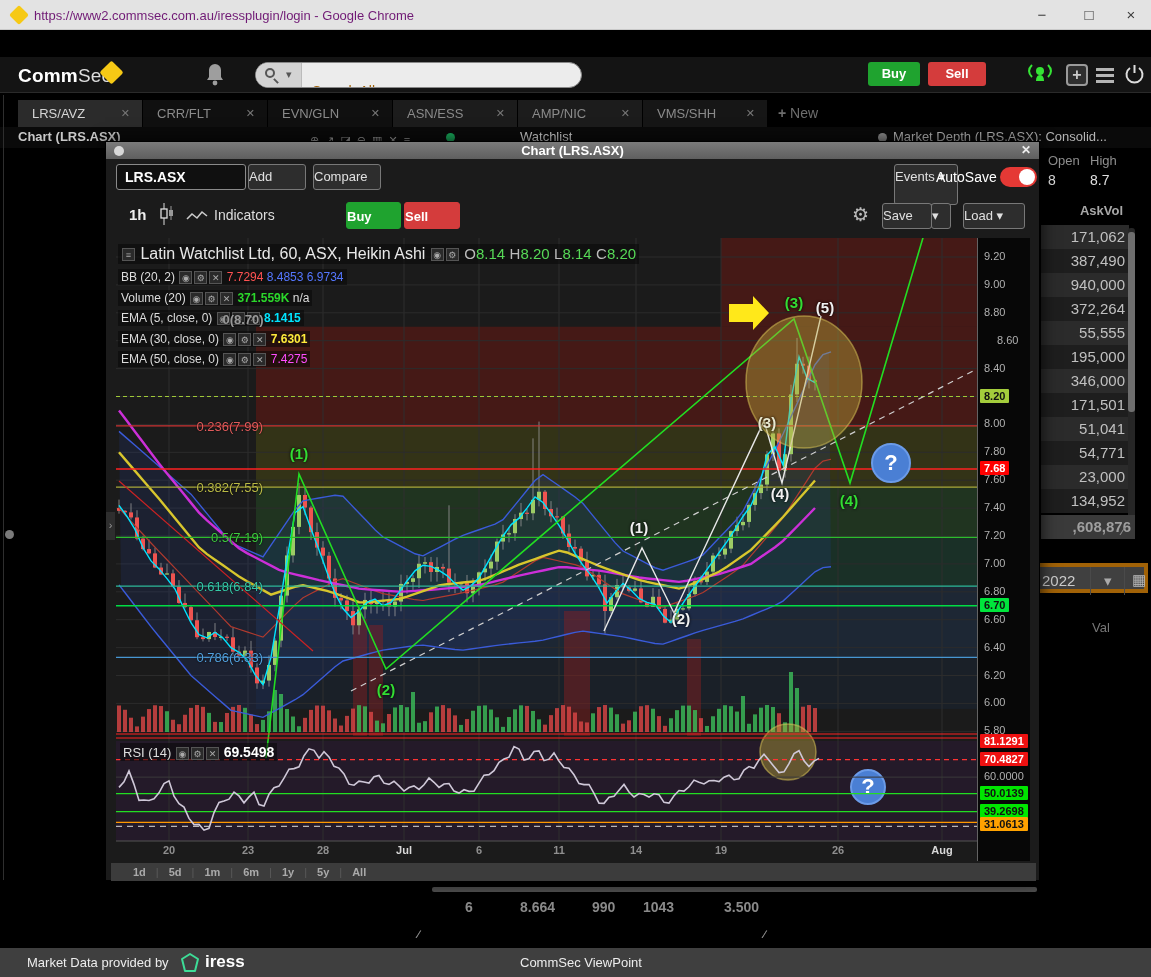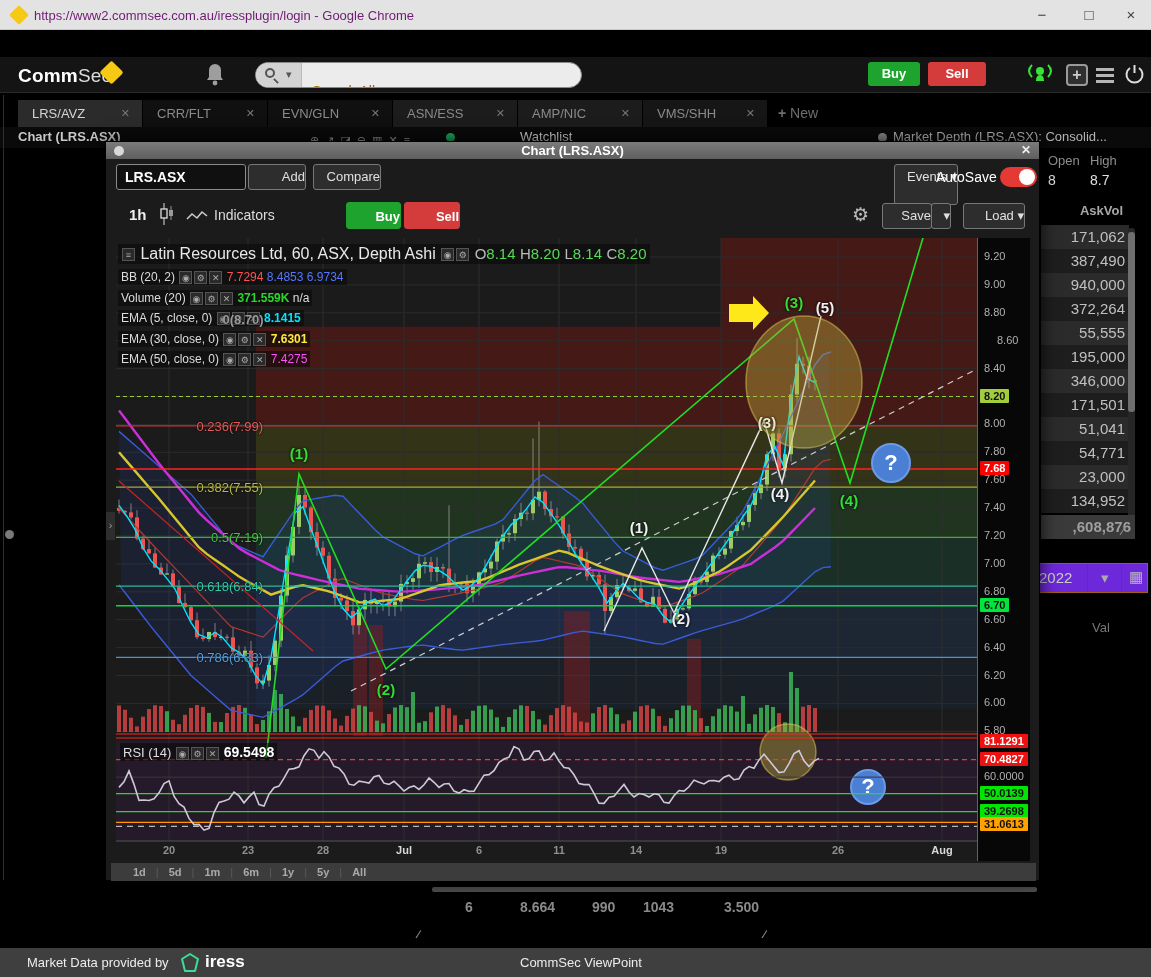--- a/index.html
+++ b/index.html
@@ -38,26 +38,26 @@
 .panelicons span{margin-right:6px;color:#999;font-size:11px}
 .dot{border-radius:50%}
 .bgtxt{font-size:13px;color:#b5b5b5}
 
 .rp-label{font-size:13px;color:#8f8f8f}
 .rp-val{font-size:14px;color:#e0e0e0}
 .askrow{left:1041px;width:88px;height:24px;font-size:15px;color:#c0c0c0;text-align:right;line-height:24px;padding-right:4px}
 .askrow.z{background:#2b2b2b}
 .askrow.w{background:#1e1e1e}
 #asktotal{left:1041px;top:515px;width:94px;height:24px;background:#3a3a3a;color:#9f9f9f;font-weight:bold;font-size:15px;line-height:24px;text-align:right;padding-right:4px;overflow:hidden}
-#yearbox{left:1016px;top:563px;width:132px;height:30px;border:1px solid #a16207;background:#6d28d9;color:#ccc;font-size:15px}
+#yearbox{left:1016px;top:563px;width:132px;height:30px;border:4px solid #a16207;background:#404040;color:#ccc;font-size:15px}
 #yearbox .seg{position:absolute;top:0;height:28px;border-left:1px solid #4a4a4a}
 
 #cwin{left:105px;top:141px;width:935px;height:740px;background:#1b1b1b;border:1px solid #000;box-shadow:0 0 16px rgba(0,0,0,.85);z-index:10}
 #cwin-title{left:0;top:0;width:933px;height:17px;background:linear-gradient(#7b7b7b,#5f5f5f);color:#fff;font-size:13px;font-weight:bold;text-align:center;line-height:17px}
-.btn{background:#2d2d2d;border:1px solid #787878;border-radius:3px;color:#e0e0e0;font-size:13px;text-align:right}
+.btn{background:#2d2d2d;border:1px solid #787878;border-radius:3px;color:#e0e0e0;font-size:13px;text-align:left}
 .btn.grn{background:#1fa32f;border-color:#1fa32f;color:#fff;font-weight:bold}
 .btn.red{background:#d43c3c;border-color:#d43c3c;color:#fff;font-weight:bold}
 #syminput{left:10px;top:22px;width:130px;height:26px;background:#101010;border:1px solid #8a8a8a;border-radius:3px;color:#fff;font-weight:bold;font-size:14px;line-height:24px;padding-left:8px}
 #toggle{left:894px;top:25px;width:37px;height:20px;background:#e53935;border-radius:10px}
 #toggle .knob{position:absolute;right:2px;top:2px;width:16px;height:16px;background:#fff;border-radius:50%}
 
 .leg{color:#ddd;font-size:12px;white-space:nowrap;background:rgba(8,8,8,.55);padding:1px 3px}
 .icbox{display:inline-block;width:13px;height:13px;background:#2a2a2a;border:1px solid #555;color:#aaa;font-size:9px;line-height:12px;text-align:center;vertical-align:middle;margin:0 1px}
 .ohlc .k{color:#bbb;font-size:15px}.ohlc .v{color:#57d957;font-size:15px}
 
@@ -676,21 +676,21 @@
           <line x1="0" y1="584.3229642" x2="861" y2="584.3229642" stroke="#ff9800" stroke-width="1.2"></line>
           <line x1="0" y1="588.3117642" x2="861" y2="588.3117642" stroke="#dddddd" stroke-width="1" stroke-dasharray="6 5"></line>
           <polyline points="3,549.3420665270743 8,543.8613267100303 13,532.9277377160655 18,546.3825884677925 23,562.3655220820485 28,562.0351974545445 33,562.5508964027571 38,560.7411771607688 43,554.8616996920449 48,545.5444162913114 53,542.797269072727 58,558.1690135683818 63,565.6380164902532 68,569.1228571533663 73,580.4384156337869 78,586.6197715281335 83,586.4342610450067 88,592.1677419523423 93,590.276022873583 98,574.5597338880267 103,564.4160614084194 108,562.8967251151782 113,561.186470157553 118,554.0478650982245 123,557.9268736916837 128,564.8314917907138 133,558.8823764981256 138,554.0816849524937 143,566.6203203270613 148,567.9762547241266 153,556.2476947042256 158,549.7208817290625 163,548.1023503174013 168,540.2099815889827 173,531.139539544816 178,530.6156747250923 183,528.8741236354622 188,517.6605986702924 193,510.83760803895774 198,512.34979802062 203,520.2026107123028 208,513.7885714233564 213,518.8717072640266 218,528.308821638386 223,530.1105186092219 228,536.0125648774954 233,546.1593557330948 238,547.2225633966191 243,543.1631609781945 248,544.0215688418687 253,545.0060458606097 258,538.6666999480617 263,537.4935526710203 268,545.1584876197963 273,546.3117905725752 278,543.2265235964658 283,547.8972285183676 288,553.0380507759497 293,549.5599036163187 298,547.9678501232258 303,551.452393660483 308,546.719707635093 313,539.9885116729199 318,544.2952596052144 323,549.4128520580256 328,546.002118331075 333,545.4982051821538 338,553.0760011728225 343,555.0926070501529 348,551.7305177718871 353,553.3278257262041 358,553.2432292952119 363,545.1100733922251 368,537.1768269308781 373,536.6239554359739 378,532.7042704171296 383,524.2705789183153 388,521.064966945834 393,519.1565275476673 398,508.54505189744737 403,511.03817845915455 408,522.1249094808686 413,520.7707799014736 418,513.5340819875676 423,512.9082860643294 428,522.6492077354395 433,521.1502042835564 438,514.907020766396 443,523.1258131193126 448,529.595128956975 453,530.2398701559033 458,536.7541351759103 463,545.6472958549056 468,546.608862098578 473,546.4709577390406 478,555.2789012894114 483,565.1592322618661 488,565.3288503660764 493,559.281202585257 498,558.1936810290823 503,552.2053519072574 508,546.4385322377957 513,554.0172817996457 518,558.9875347985716 523,555.5606017553121 528,556.5584001745935 533,559.0840124055806 538,555.8042092317711 543,556.7339233223969 548,564.3830225581789 553,565.0940200129666 558,557.7740849861261 563,552.5201513106358 568,553.1388449241151 573,548.7610924291619 578,542.1227946334883 583,544.1632383776076 588,545.9166169955029 593,542.7165524140706 598,542.5143793768295 603,543.5168839834713 608,539.2178964074625 613,537.1746439430528 618,541.7240774483719 623,540.6778066334753 628,532.1585590205809 633,528.5368970118869 638,530.2607290456009 643,521.9374660836187 648,516.1697538765699 653,522.3317075763777 658,528.5466266909659 663,534.5745740336902 668,533.8569961306463 673,525.711916222028 678,515.5324094881381 683,512.7216438017986 688,522.8845022820524 693,528.5802757805836 698,523.0660931545233 703,520.4160387977465 " fill="none" stroke="#cfc8d8" stroke-width="1.6"></polyline>
           <line x1="0" y1="603" x2="861" y2="603" stroke="#555" stroke-width="1"></line>
         </svg>
     </div>
     <div class="abs" id="overlay">
 
       <div class="abs leg" style="left:2px;top:6px;font-size:16px;color:#e8e8e8">
         <span class="icbox">≡</span>
-        <span>Latin Resources Ltd, 60, ASX, Depth Ashi</span>
+        <span>Latin Watchlist Ltd, 60, ASX, Heikin Ashi</span>
         <span class="icbox">◉</span><span class="icbox">⚙</span>
         <span class="ohlc"><span class="k">O</span><span class="v">8.14</span> <span class="k">H</span><span class="v">8.20</span> <span class="k">L</span><span class="v">8.14</span> <span class="k">C</span><span class="v">8.20</span></span>
       </div>
       <div class="abs leg" style="left:2px;top:31px"><span>BB (20, 2)</span> <span class="icbox">◉</span><span class="icbox">⚙</span><span class="icbox">✕</span> <span style="color:#ff5252">7.7294</span> <span style="color:#5577ff">8.4853</span> <span style="color:#5577ff">6.9734</span></div>
       <div class="abs leg" style="left:2px;top:52px"><span>Volume (20)</span> <span class="icbox">◉</span><span class="icbox">⚙</span><span class="icbox">✕</span> <span style="color:#2bd62b;font-weight:bold">371.559K</span> <span style="color:#ddd">n/a</span></div>
       <div class="abs leg" style="left:2px;top:72px"><span>EMA (5, close, 0)</span> <span class="icbox">◉</span><span class="icbox">⚙</span><span class="icbox">✕</span> <span style="color:#00e5ff;font-weight:bold">8.1415</span></div>
       <div class="abs leg" style="left:2px;top:93px"><span>EMA (30, close, 0)</span> <span class="icbox">◉</span><span class="icbox">⚙</span><span class="icbox">✕</span> <span style="color:#ffeb3b;font-weight:bold">7.6301</span></div>
       <div class="abs leg" style="left:2px;top:113px"><span>EMA (50, close, 0)</span> <span class="icbox">◉</span><span class="icbox">⚙</span><span class="icbox">✕</span> <span style="color:#ff4dff;font-weight:normal">7.4275</span></div>
       <div class="abs leg" style="left:4px;top:505px;font-size:13px"><span>RSI (14)</span> <span class="icbox">◉</span><span class="icbox">⚙</span><span class="icbox">✕</span> <span style="color:#fff;font-weight:bold;font-size:14px">69.5498</span></div>
     <div class="fiblab" style="top: 187.795px; color: rgb(224, 91, 91);">0.236(7.99)</div>

